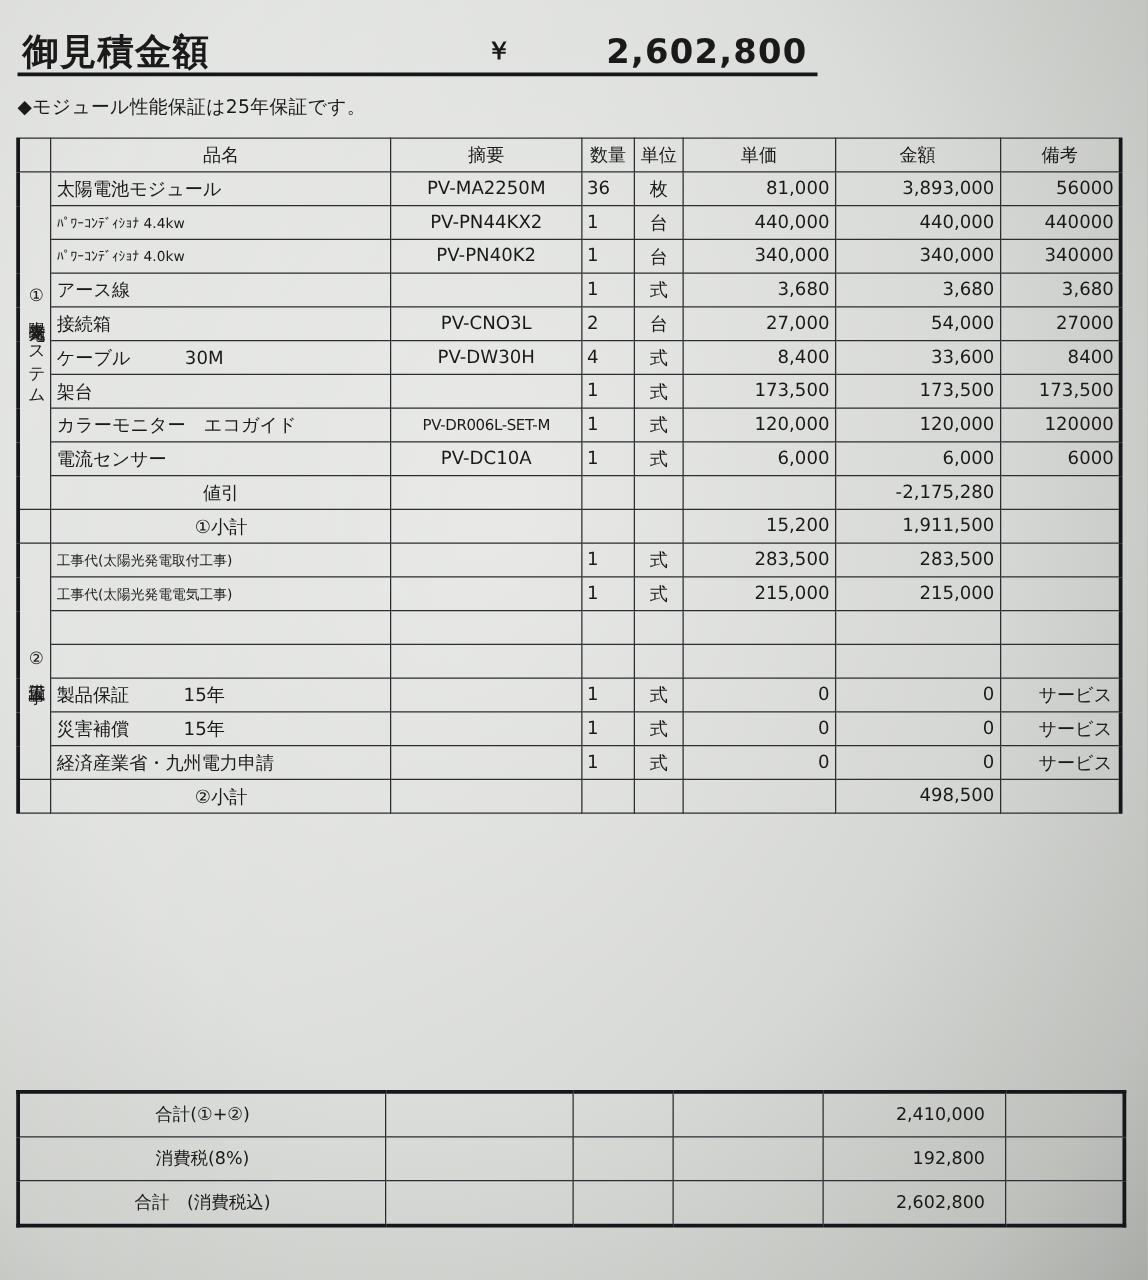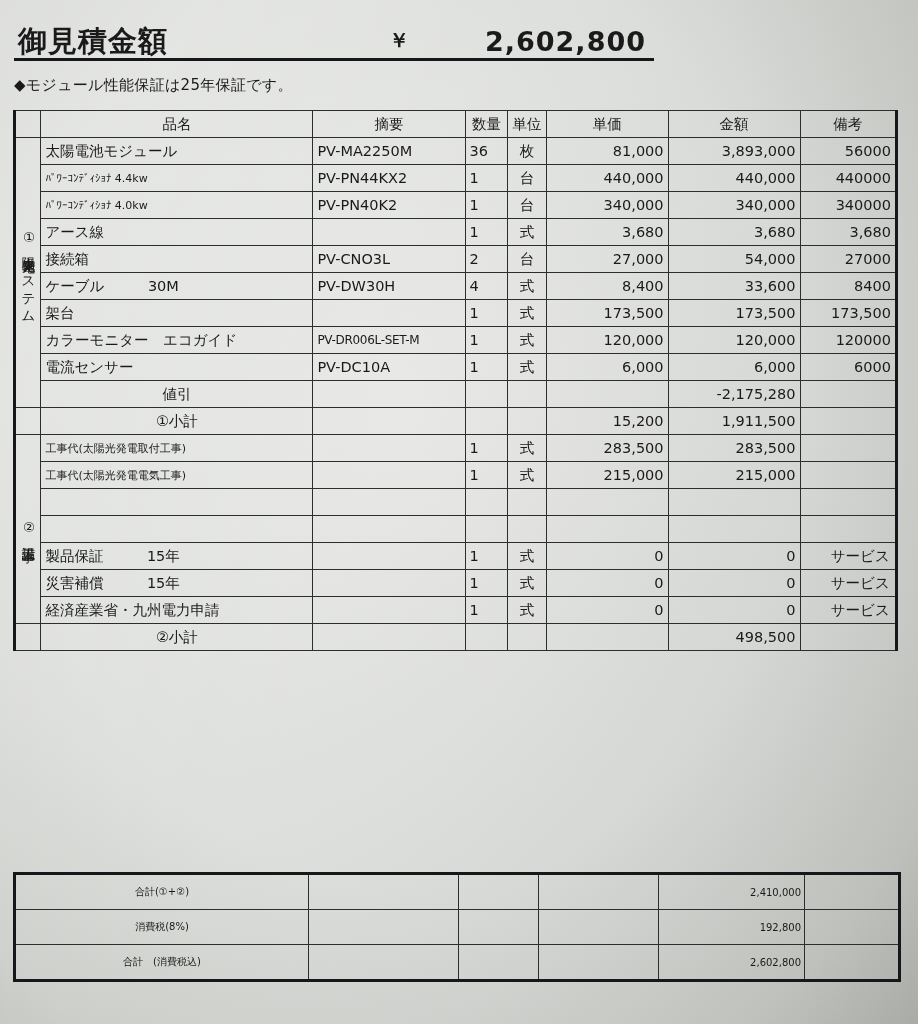--- a/index.html
+++ b/index.html
@@ -138,21 +138,21 @@
     writing-mode: vertical-rl;
     text-orientation: upright;
     margin: 0 auto;
     white-space: nowrap;
     line-height: 17px;
     font-size: 13.5px;
     letter-spacing: 1px;
   }
   .c-name-cell { text-align: left; padding-left: 8px; font-size: 15.5px; }
   .c-name-cell.small { font-size: 11px; }
-  .c-spec-cell { font-size: 14.5px; border-left: 1px dashed #3a3c40; border-right: 1px dashed #3a3c40;}
+  .c-spec-cell { text-align: center; font-size: 14.5px; border-left: 1px dashed #3a3c40; border-right: 1px dashed #3a3c40;}
   .c-spec-cell.tiny { font-size: 12px; letter-spacing: -0.3px; }
   .c-qty-cell { text-align: left; border-right: 1px dashed #3a3c40; }
   .c-unit-cell { text-align: center; border-right: 1px dashed #3a3c40; }
   .c-price-cell { text-align: right; padding-right: 7px; border-right: 1px dashed #3a3c40; }
   .c-amt-cell { text-align: right; padding-right: 7px; border-right: 1px dashed #3a3c40; }
   .c-note-cell { text-align: right; padding-right: 7px; font-size: 14px; }
   .c-note-cell.svc { text-align: center; font-size: 14.5px; padding-left: 29px; }
 
   .center-label { text-align: center; font-size: 15.5px; }
   .subtotal-row td { border-top: 2px solid #15171a; border-bottom: 3px solid #15171a; height: 30px; }
@@ -166,22 +166,22 @@
     width: 885px;
   }
   table.totals {
     border-collapse: collapse;
     width: 885px;
     table-layout: fixed;
   }
   table.totals td {
     border: 1px solid #2b2d30;
     height: 34px;
-    font-size: 10px;
-    padding: 0 3px;
+    font-size: 14px;
+    padding: 0 16px;
   }
   table.totals tr td:first-child { border-left: 3px solid #15171a; text-align: center; }
   table.totals tr td:last-child { border-right: 3px solid #15171a; }
   table.totals tr:first-child td { border-top: 3px solid #15171a; }
   table.totals tr:last-child td { border-bottom: 3px solid #15171a; }
   .t-amt { text-align: right; padding-right: 7px; font-size: 16px; border-right: 1px dashed #3a3c40;}
   .t-dash { border-left: 1px dashed #3a3c40; border-right: 1px dashed #3a3c40; }
 </style>
 </head>
 <body>

